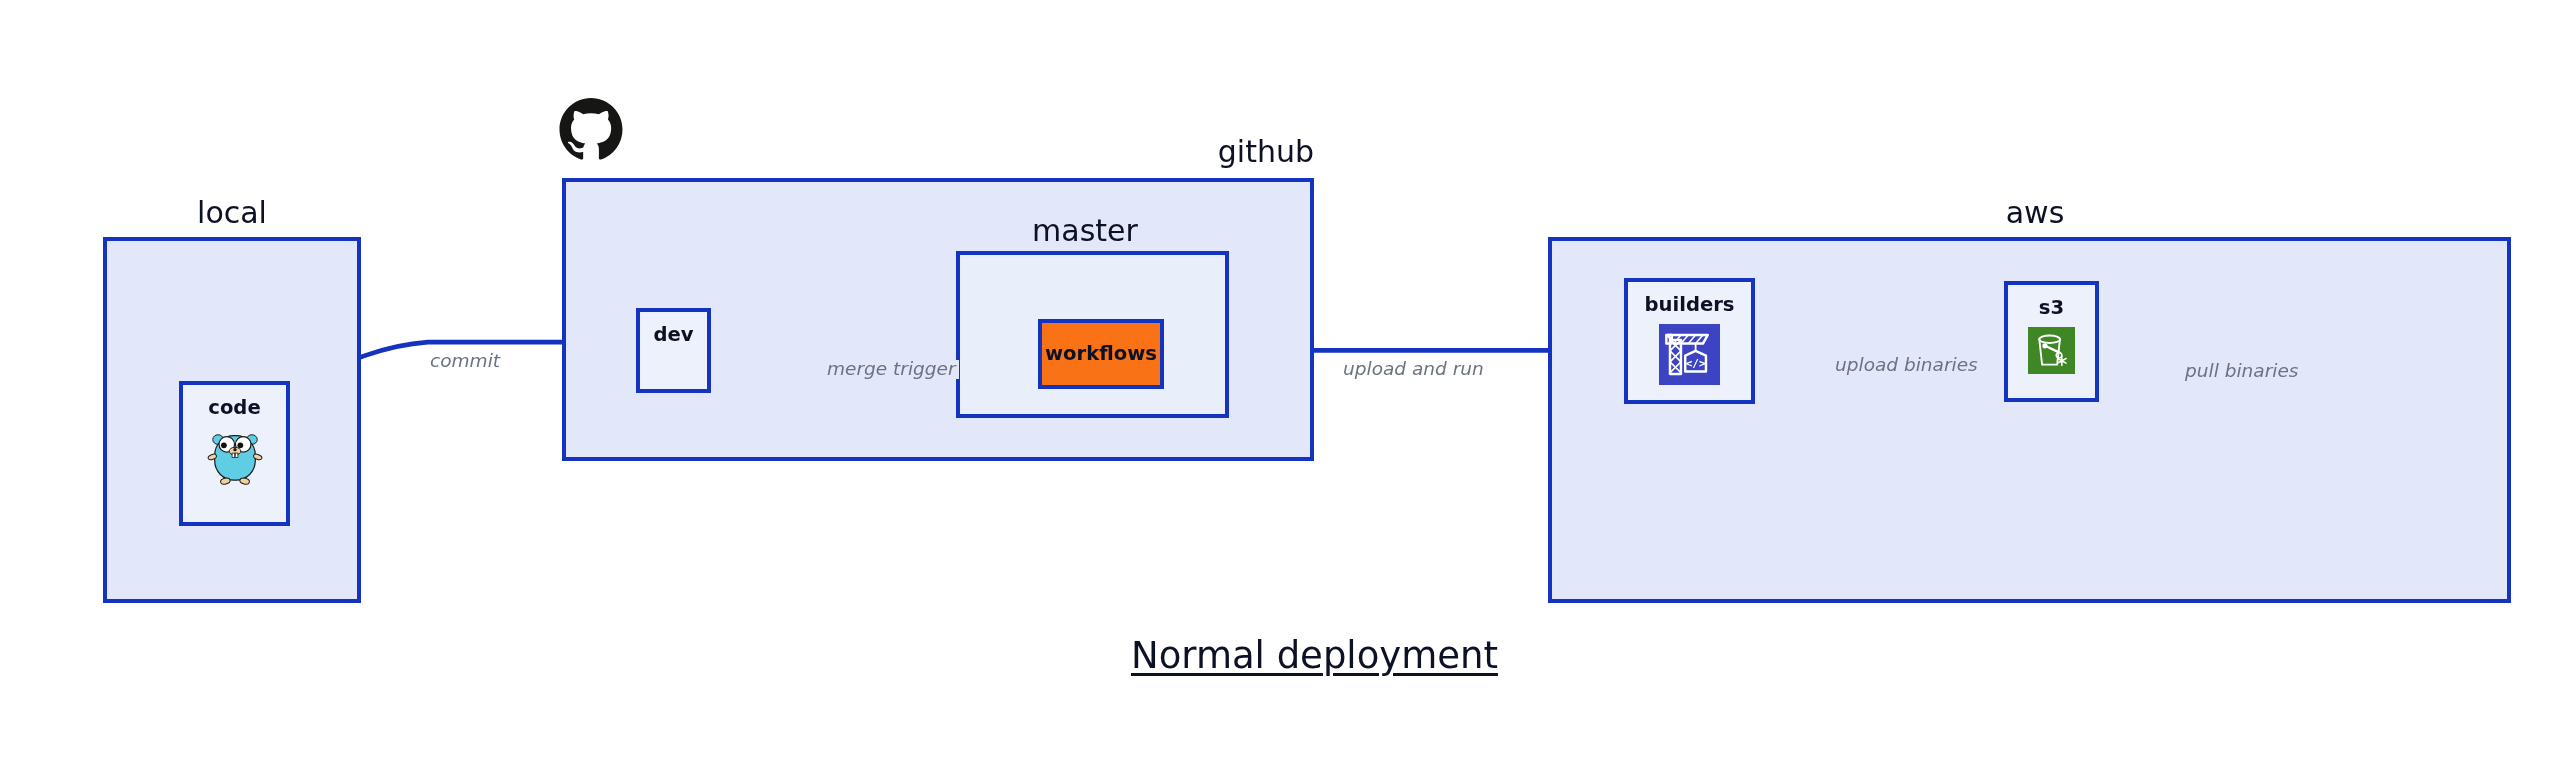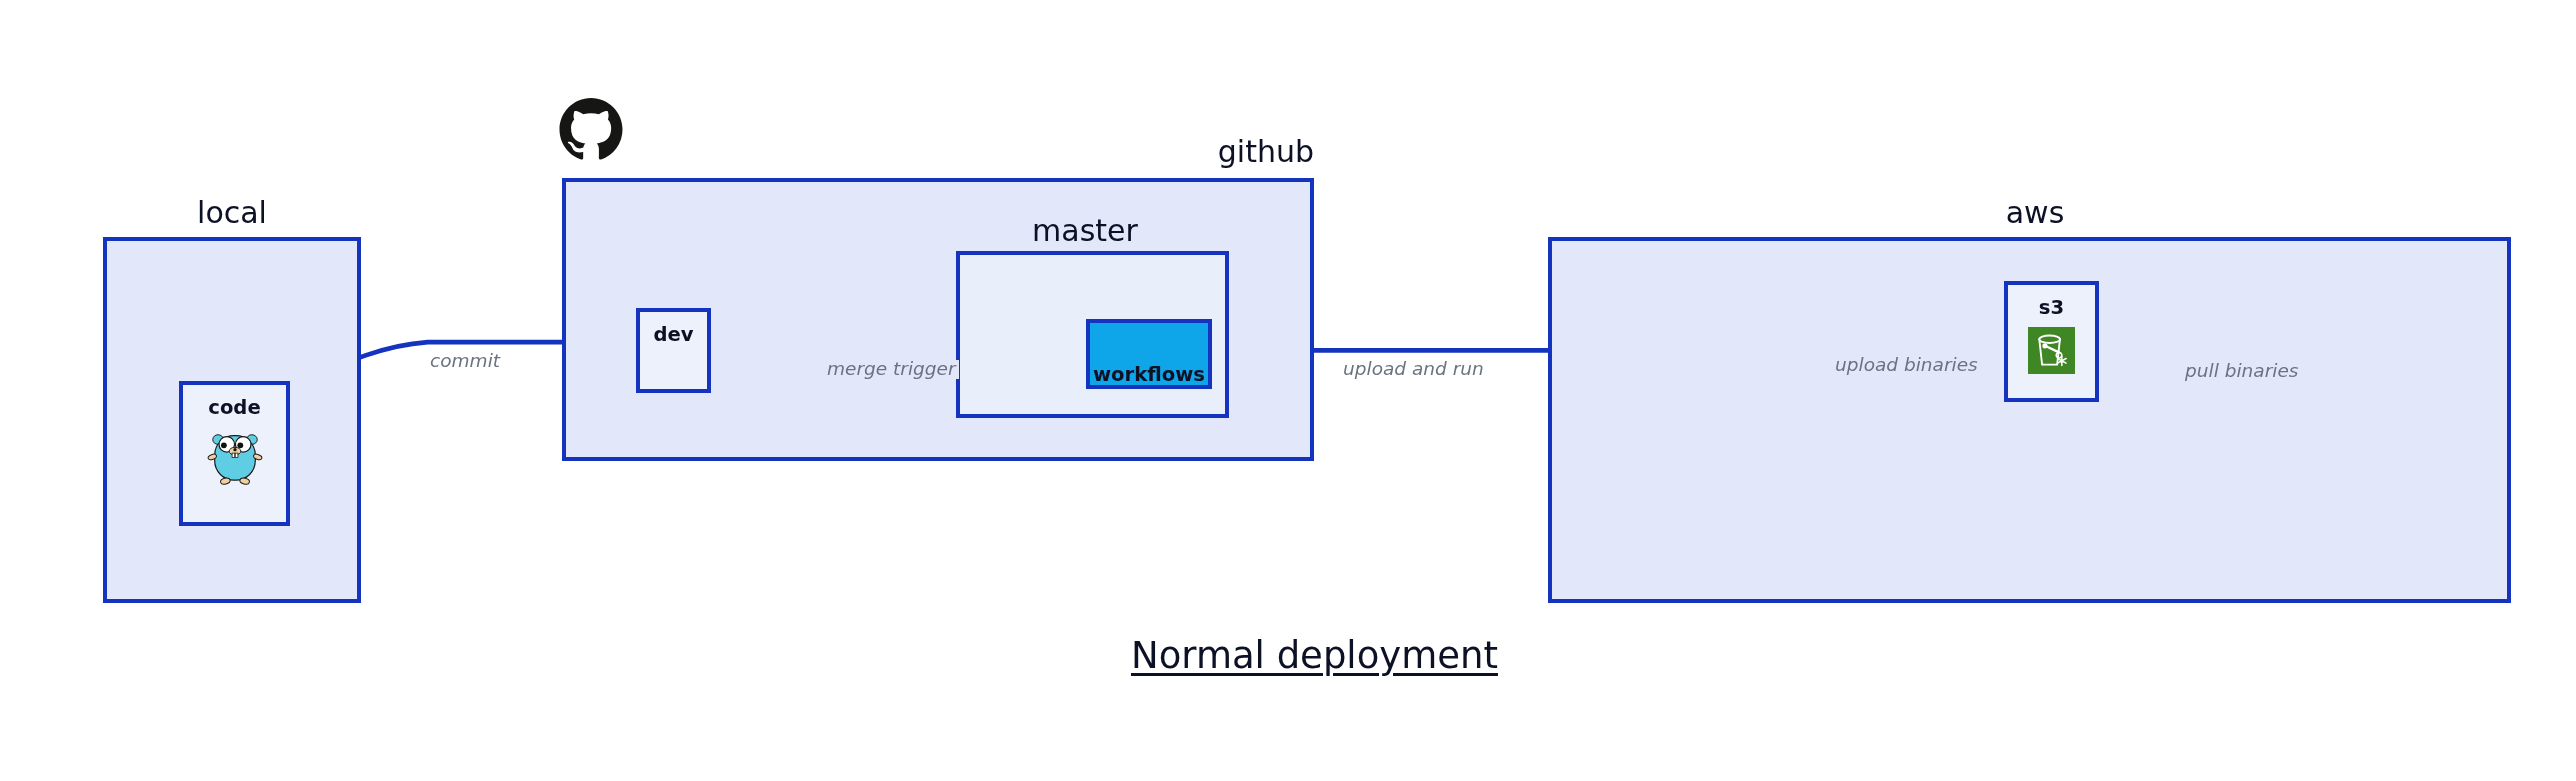--- a/index.html
+++ b/index.html
@@ -179,29 +179,51 @@
   <div class="group" style="left:562px; top:178px; width:752px; height:283px;"></div>
 
   <div class="group-label" style="left:956px; top:216px; width:258px; text-align:center;">master</div>
 
   <div class="group nested" style="left:956px; top:251px; width:273px; height:167px;"></div>
 
   <div class="node" style="left:636px; top:308px; width:75px; height:85px;">
     <span class="node-label">dev</span>
   </div>
 
-  <div class="node" style="left:1086px; top:319px; width:126px; height:70px;
-              background:#0ea5e9; justify-content:flex-end;">
+  <div class="node" style="left:1038px; top:319px; width:126px; height:70px;
+              background:#f97316; justify-content:center;">
     <span class="node-label" style="margin-top:0;">workflows</span>
   </div>
 
   <div class="group-label" style="left:1937px; top:198px; width:196px; text-align:center;">aws</div>
 
   <div class="group" style="left:1548px; top:237px; width:963px; height:366px;"></div>
 
+  <div class="node" style="left:1624px; top:278px; width:131px; height:126px;">
+    <span class="node-label">builders</span>
+    <span class="node-icon">
+      <svg width="61" height="61" viewBox="0 0 100 100" xmlns="http://www.w3.org/2000/svg">
+        <rect x="0" y="0" width="100" height="100" fill="#3c44c4"></rect>
+        <g fill="none" stroke="#ffffff" stroke-width="4" stroke-linejoin="round">
+
+          <rect x="18" y="26" width="18" height="56"></rect>
+          <path d="M18,26 L36,44 M36,26 L18,44 M18,44 L36,62 M36,44 L18,62 M18,62 L36,80 M36,62 L18,80" stroke-width="2.6"></path>
+
+          <path d="M14,18 L80,18 L72,32 L24,32 Z"></path>
+          <path d="M24,32 L36,18 M36,32 L48,18 M48,32 L60,18 M60,32 L72,18" stroke-width="2.6"></path>
+
+          <rect x="12" y="18" width="9" height="14"></rect>
+
+          <path d="M60,32 L60,44" stroke-width="3"></path>
+          <path d="M43,52 L60,44 L77,52 L77,78 L43,78 Z"></path>
+        </g>
+        <text x="60" y="70" font-family="DejaVu Sans Mono, Liberation Mono, monospace" font-size="18" font-weight="bold" fill="#ffffff" text-anchor="middle">&lt;/&gt;</text>
+      </svg>
+    </span>
+  </div>
 
   <div class="node" style="left:2004px; top:281px; width:95px; height:121px;">
     <span class="node-label">s3</span>
     <span class="node-icon">
       <svg width="47" height="47" viewBox="0 0 100 100" xmlns="http://www.w3.org/2000/svg">
         <rect x="0" y="0" width="100" height="100" fill="#3f8624"></rect>
         <g fill="none" stroke="#ffffff" stroke-width="4" stroke-linecap="round" stroke-linejoin="round">
 
           <path d="M24,26 L30,80 L62,80 L68,26"></path>
 

